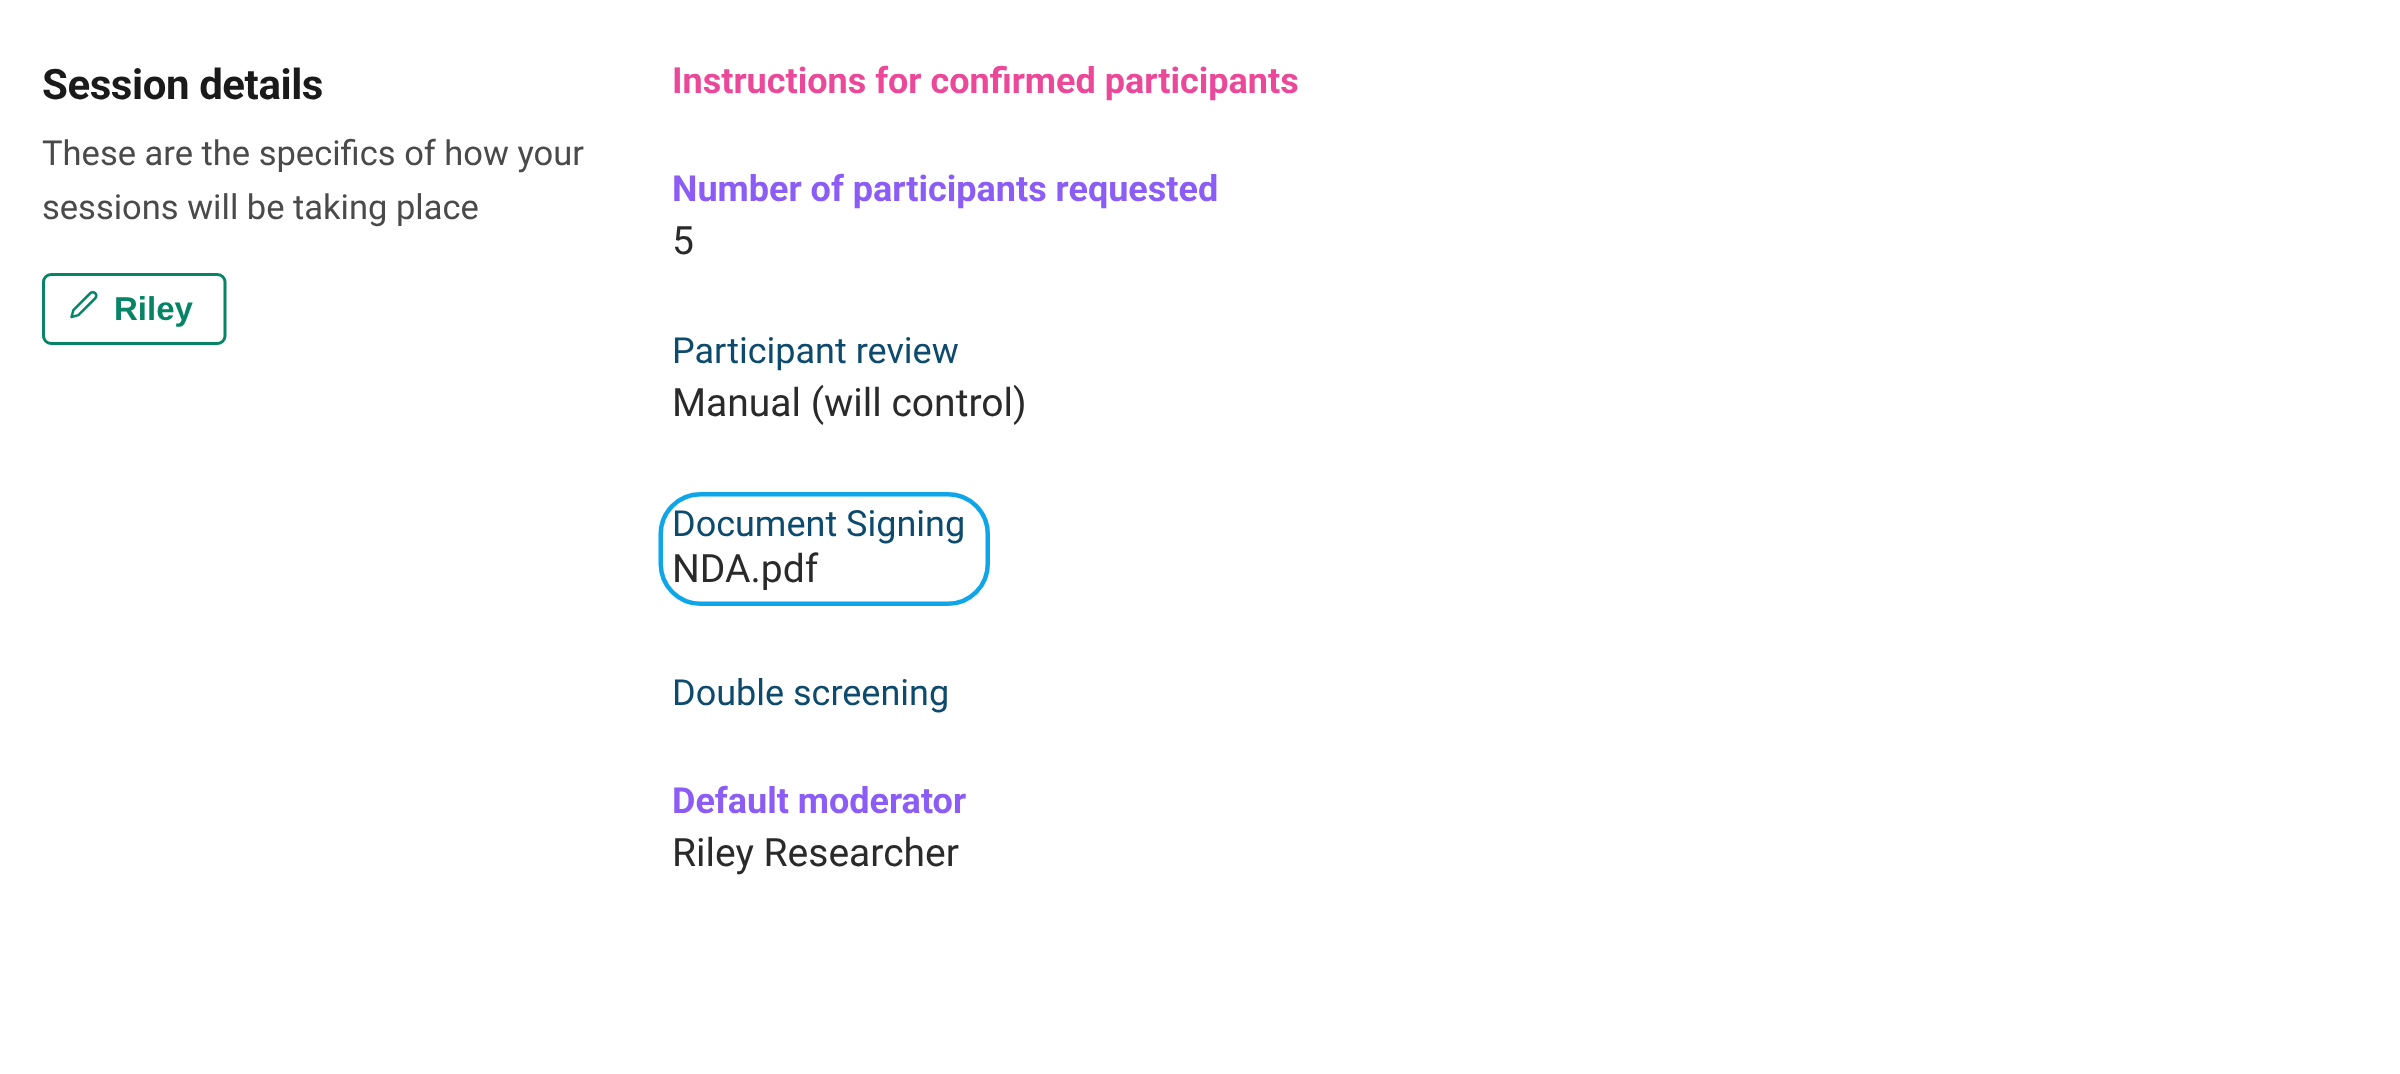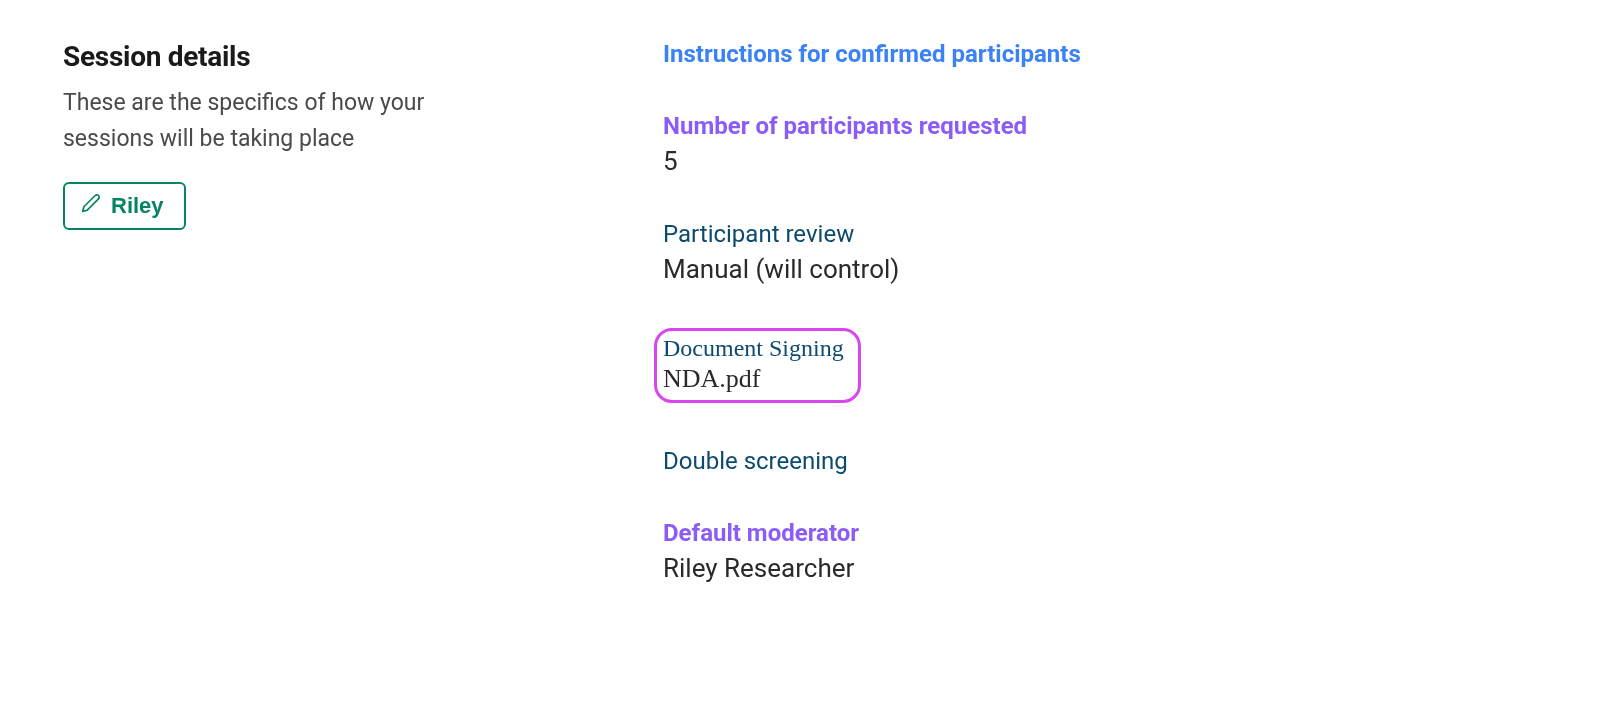--- a/index.html
+++ b/index.html
@@ -11,22 +11,20 @@
       font-family: -apple-system, BlinkMacSystemFont, "Segoe UI", Roboto, "Helvetica Neue", Arial, sans-serif;
       background: #ffffff;
       width: 1600px;
       height: 716px;
       position: relative;
       color: #1a1a1a;
     }
     .container {
       display: flex;
       padding: 40px 28px;
-      gap: 180px;
-      margin-left: 35px;
     }
     .left-col {
       flex: 0 0 420px;
     }
     .right-col {
       flex: 1;
       padding-top: 0px;
     }
     .section-title {
       font-size: 28px;
@@ -72,34 +70,33 @@
       color: #0c4a6e;
       margin-bottom: 6px;
     }
     .property-value {
       font-size: 26px;
       font-weight: 400;
       color: #2a2a2a;
     }
     .highlight-box {
       display: inline-block;
-      border: 3px solid #d946ef;
-      border-radius: 18px;
+      border: 3px solid #0ea5e9;
+      border-radius: 28px;
       padding: 4px 14px 6px 6px;
       margin-left: -9px;
       margin-bottom: 44px;
-      font-family: Liberation Serif, serif;
     }
     .highlight-box .property-label {
       margin-bottom: 2px;
     }
     .instructions-heading {
       font-size: 24px;
       font-weight: 700;
-      color: #3b82f6;
+      color: #ec4899;
       margin-bottom: 44px;
     }
   </style>
 </head>
 <body>
 
 <div class="container">
 
   <div class="left-col">
     <h2 class="section-title">Session details</h2>

